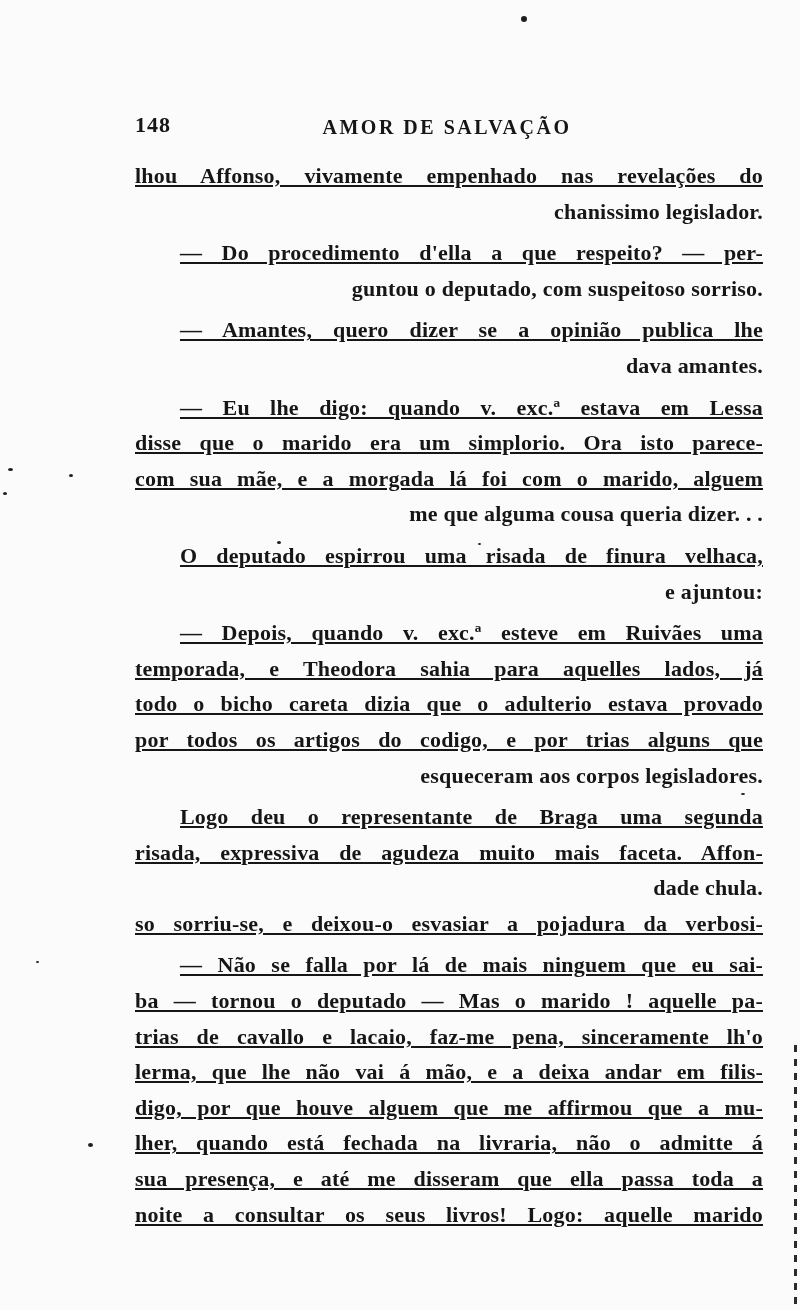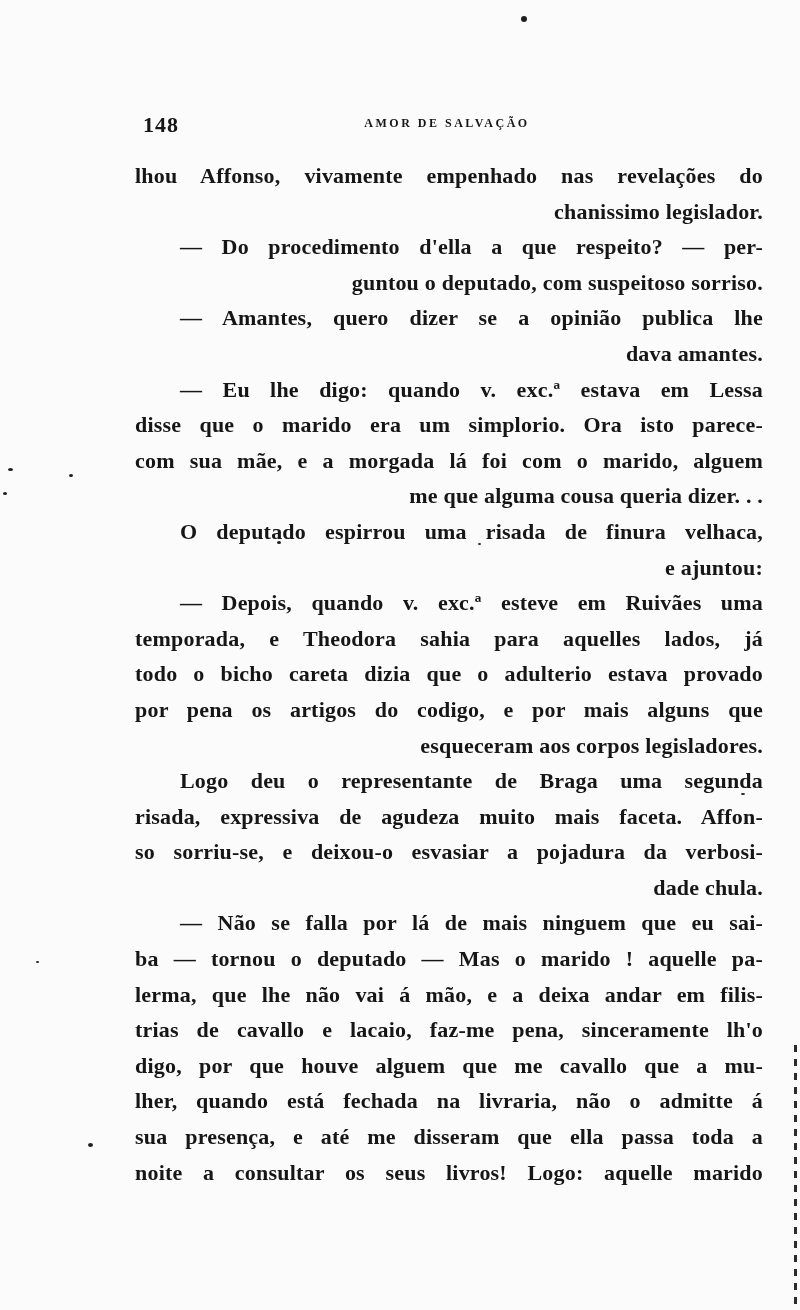--- a/index.html
+++ b/index.html
@@ -17,49 +17,50 @@
     left: 135px;
     top: 110px;
     width: 628px;
   }
   .header {
     position: relative;
     height: 48px;
   }
   .page-number {
     position: absolute;
-    left: 8px;
+    left: 0px;
     top: 2px;
     font-size: 22px;
     font-weight: bold;
     letter-spacing: 1px;
   }
   .running-title {
     position: absolute;
     left: 0;
     right: 16px;
     top: 6px;
     text-align: center;
-    font-size: 12px;
+    font-size: 20px;
     font-weight: bold;
     letter-spacing: 2.5px;
     transform: translateX(6px);
   }
   .lines {
     font-size: 22px;
     font-weight: bold;
     line-height: 35.6px;
     letter-spacing: 0.2px;
   }
   .line { min-height: 35.6px; text-align: right; }
   .line.just {
     text-align: justify;
     text-align-last: justify;
+    text-decoration: underline;
   }
-  .line.indent { padding-left: 45px; }
+  .line.indent { padding-left: 45px; margin-top: 6px; }
   .speck {
     position: absolute;
     background: #1e1e1e;
     border-radius: 50%;
   }
   .dashline {
     position: absolute;
     background: repeating-linear-gradient(to bottom, #2a2a2a 0 7px, transparent 7px 14px);
   }
 </style>
@@ -81,31 +82,31 @@
         <div class="line">dava amantes.</div>
         <div class="line indent just">— Eu lhe digo: quando v. exc.ª estava em Lessa</div>
         <div class="line just">disse que o marido era um simplorio. Ora isto parece-</div>
         <div class="line just">com sua mãe, e a morgada lá foi com o marido, alguem</div>
         <div class="line">me que alguma cousa queria dizer. . .</div>
         <div class="line indent just">O deputado espirrou uma risada de finura velhaca,</div>
         <div class="line">e ajuntou:</div>
         <div class="line indent just">— Depois, quando v. exc.ª esteve em Ruivães uma</div>
         <div class="line just">temporada, e Theodora sahia para aquelles lados, já</div>
         <div class="line just">todo o bicho careta dizia que o adulterio estava provado</div>
-        <div class="line just">por pena os artigos do codigo, e por mais alguns que</div>
+        <div class="line just">por todos os artigos do codigo, e por trias alguns que</div>
         <div class="line">esqueceram aos corpos legisladores.</div>
         <div class="line indent just">Logo deu o representante de Braga uma segunda</div>
         <div class="line just">risada, expressiva de agudeza muito mais faceta. Affon-</div>
+        <div class="line">dade chula.</div>
         <div class="line just">so sorriu-se, e deixou-o esvasiar a pojadura da verbosi-</div>
-        <div class="line">dade chula.</div>
         <div class="line indent just">— Não se falla por lá de mais ninguem que eu sai-</div>
         <div class="line just">ba — tornou o deputado — Mas o marido !  aquelle pa-</div>
+        <div class="line just">trias de cavallo e lacaio, faz-me pena, sinceramente lh'o</div>
         <div class="line just">lerma, que lhe não vai á mão, e a deixa andar  em  filis-</div>
-        <div class="line just">trias de cavallo e lacaio, faz-me pena, sinceramente lh'o</div>
-        <div class="line just">digo, por que houve alguem que me cavallo que a mu-</div>
+        <div class="line just">digo, por que houve alguem que me affirmou que a mu-</div>
         <div class="line just">lher, quando está fechada na livraria, não o admitte á</div>
         <div class="line just">sua presença, e até me disseram que ella passa toda a</div>
         <div class="line just">noite a consultar os seus livros! Logo: aquelle marido</div>
       </div>
   </div>
   <div id="artifacts">
       <div class="speck" style="left: 521px; top: 16px; width: 6px; height: 6px;"></div>
       <div class="speck" style="left: 8px; top: 468px; width: 5px; height: 3px;"></div>
       <div class="speck" style="left: 69px; top: 474px; width: 4px; height: 3px;"></div>
       <div class="speck" style="left: 3px; top: 492px; width: 4px; height: 3px;"></div>

